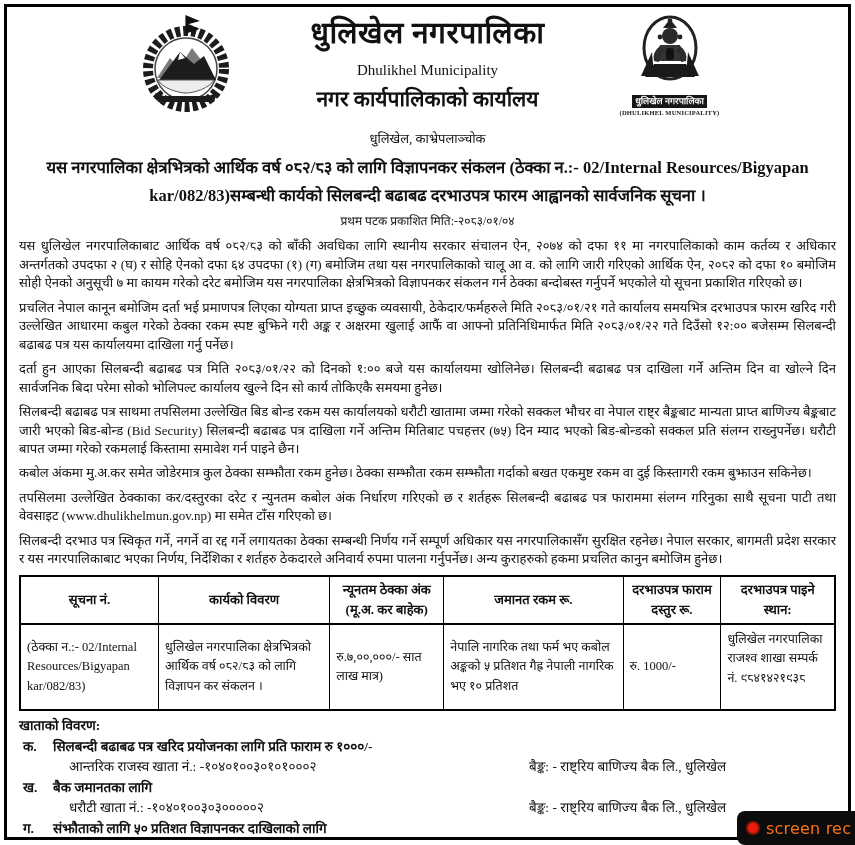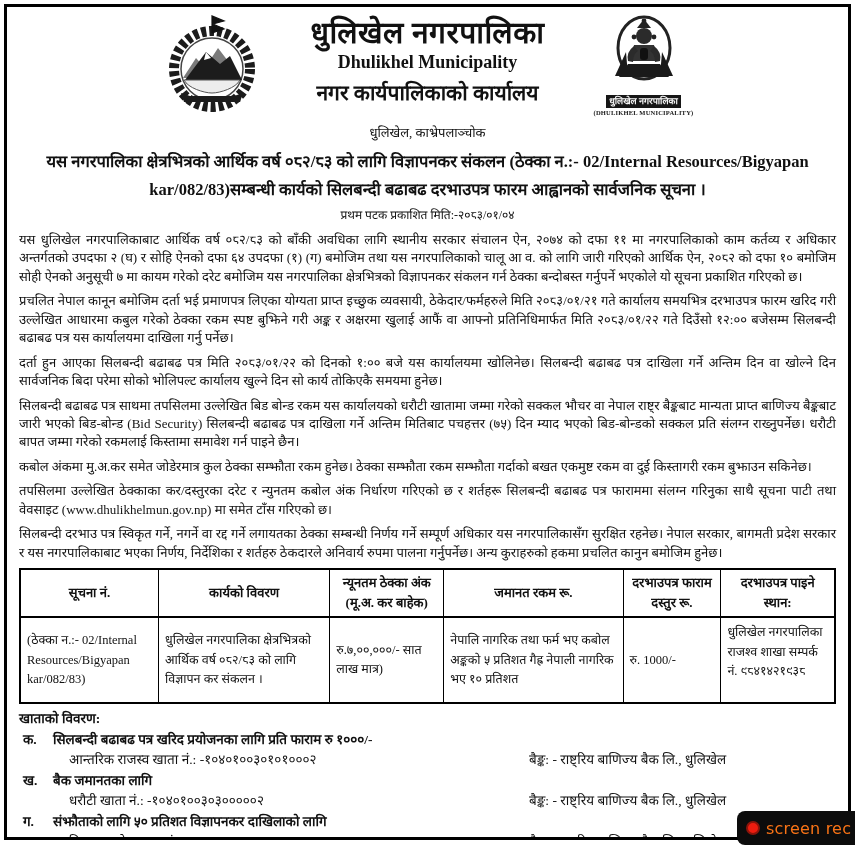--- a/index.html
+++ b/index.html
@@ -10,25 +10,25 @@
     color: #111;
   }
   .page { position: relative; width: 855px; height: 845px; background: #fff; overflow: hidden; }
   .frame {
     position: absolute; left: 4px; top: 4px; width: 847px; height: 836px;
     border: 3px solid #000; background: #fff;
     padding: 4px 12px 4px; overflow: hidden;
   }
 
   
-  .masthead { display: flex; justify-content: center; align-items: flex-start; padding-top: 3px; }
+  .masthead { display: flex; justify-content: center; align-items: flex-start; gap: 26px; padding-top: 3px; }
   .logo-box { width: 102px; flex: 0 0 auto; text-align: center; }
   .head-center { text-align: center; padding-top: 2px; min-width: 330px; }
   .h-np   { font-size: 30px; font-weight: bold; letter-spacing: .5px; line-height: 1.1; }
-  .h-en   { font-size: 18px; font-weight: bold; line-height: 1.15; margin-top: 3px; }
+  .h-en   { font-size: 15px; font-weight: normal; line-height: 1.15; margin-top: 13px; }
   .h-office { font-size: 21px; font-weight: bold; line-height: 1.15; margin-top: 8px; }
   .h-addr { font-size: 13px; margin-top: 18px; }
   .logo-caption-np {
     display: inline-block; background: #161616; color: #f5f5f5;
     font-size: 9px; font-weight: bold; padding: 1px 3px; line-height: 1.2; margin-top: 1px;
     white-space: nowrap;
   }
   .logo-caption-en { font-size: 6.5px; font-weight: bold; letter-spacing: .2px; color: #171717; margin-top: 1px; white-space: nowrap; }
 
   

